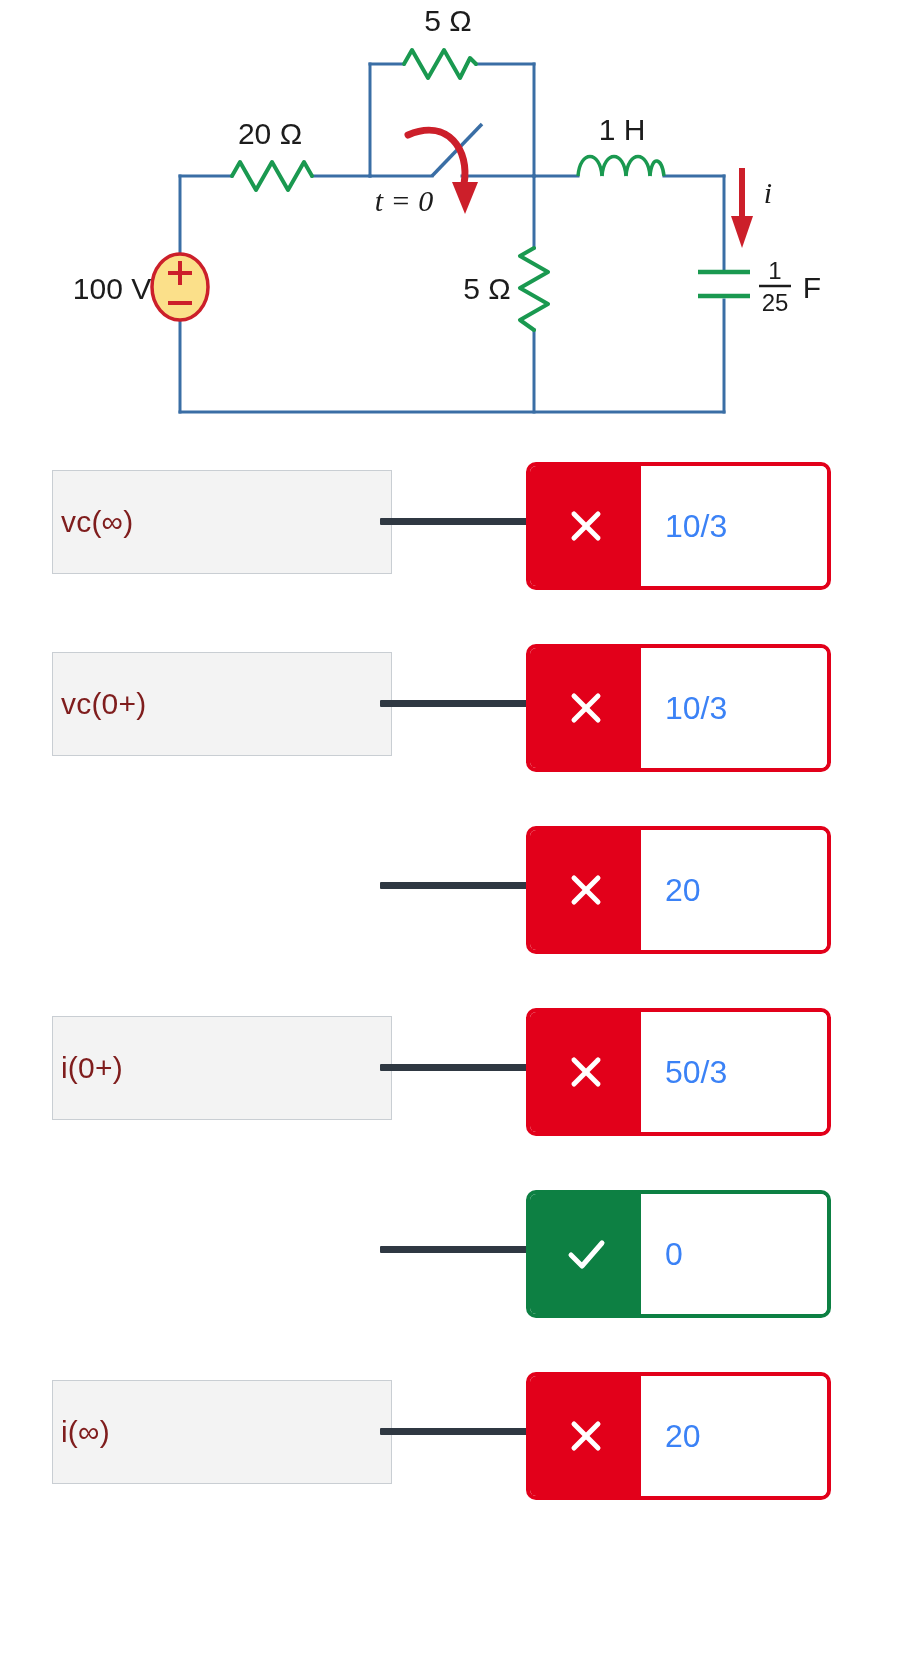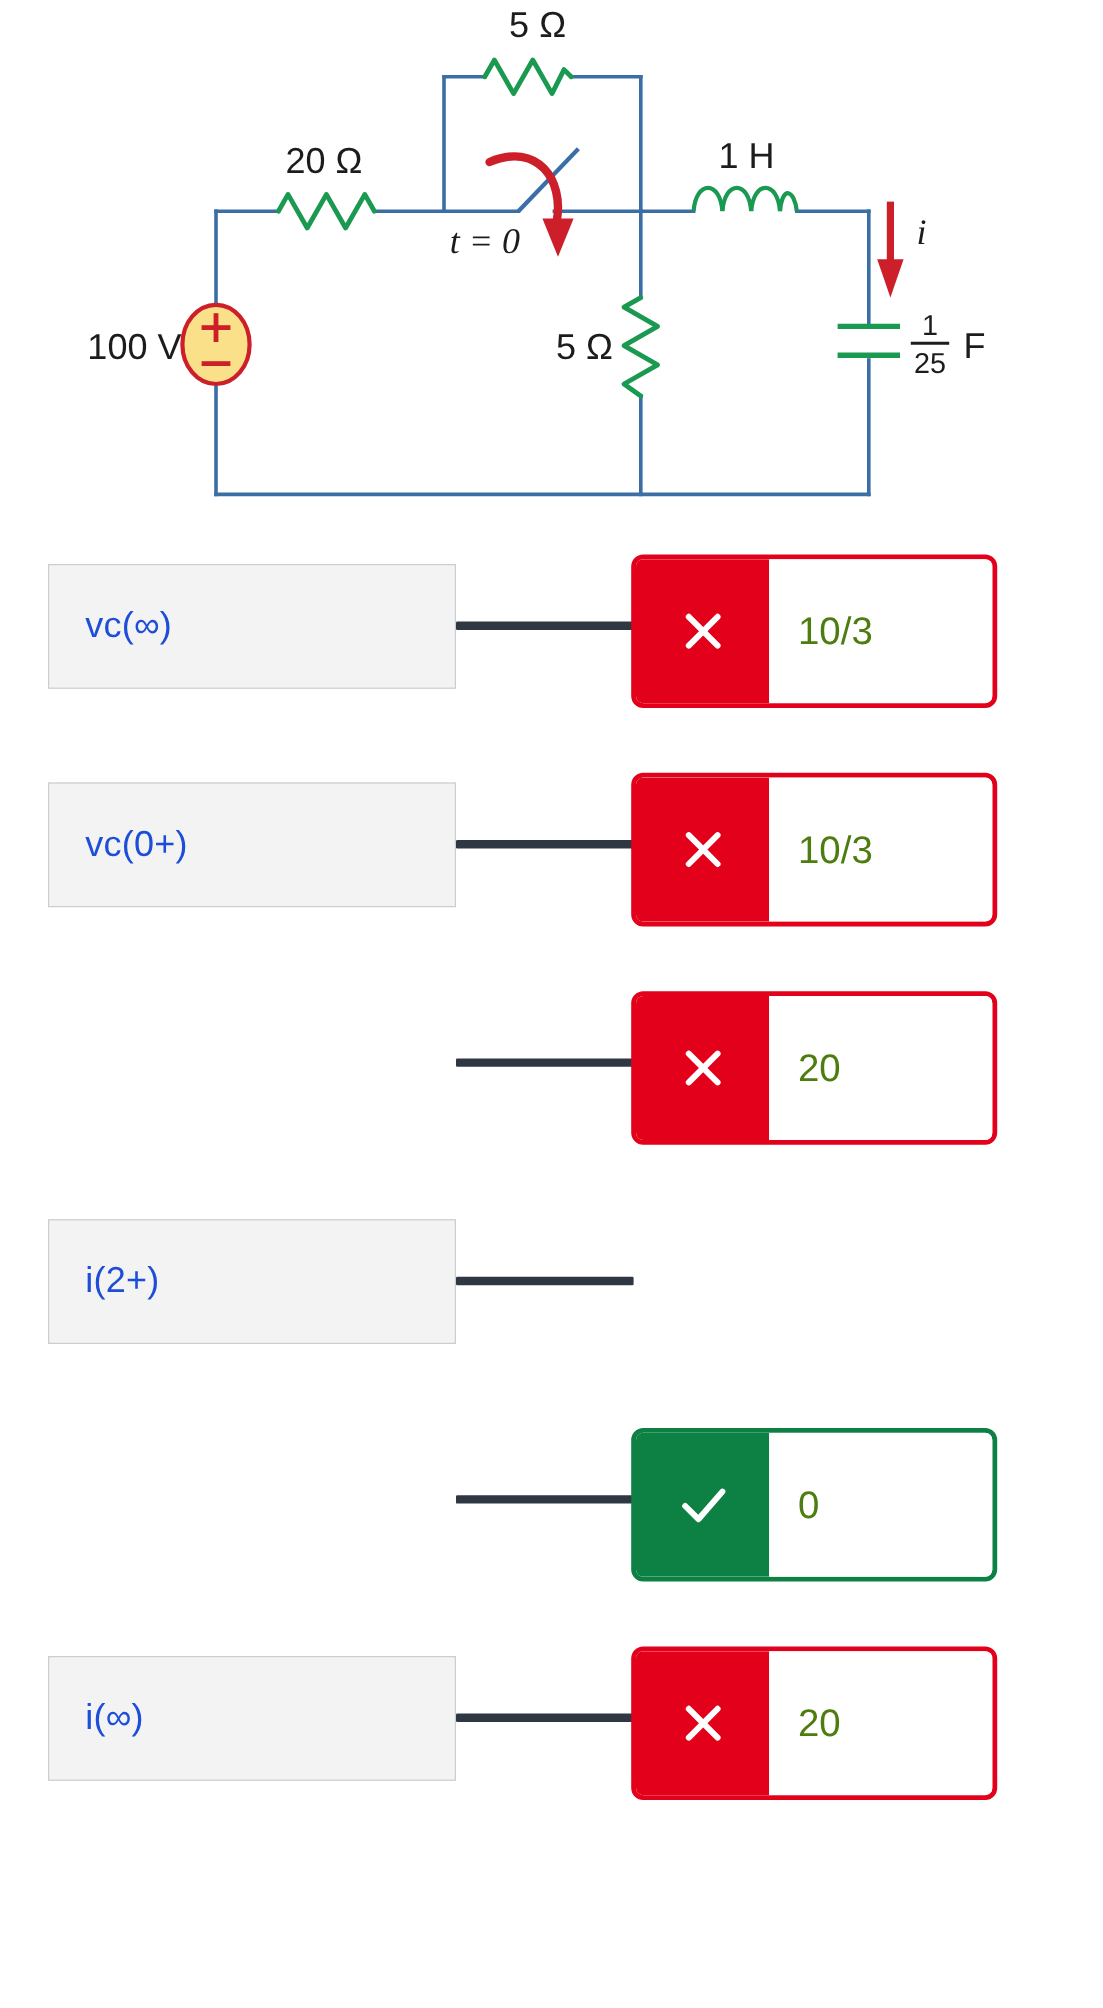--- a/index.html
+++ b/index.html
@@ -7,27 +7,27 @@
 
   
   #circuit-area{position:absolute;left:0;top:0;width:803px;height:440px;}
   #circuit-svg{display:block;}
 
   
   #rows{position:absolute;left:0;top:462px;width:919px;}
   .row{position:relative;height:120px;margin-bottom:62px;}
 
   .label-box{
-    position:absolute;left:40px;top:8px;
+    position:absolute;left:52px;top:8px;
     width:340px;height:104px;
     background:#f3f3f3;border:1px solid #c9ced3;
     box-sizing:border-box;
     display:flex;align-items:center;
-    padding-left:30px;
-    font-size:30px;color:#1d4ed8;
+    padding-left:8px;
+    font-size:30px;color:#7f1d1d;
     letter-spacing:.2px;
   }
 
   .connector{
     position:absolute;left:380px;top:56px;
     width:148px;height:7px;background:#2f3842;border-radius:1px;
   }
 
   .answer-box{
     position:absolute;left:526px;top:0px;
@@ -46,21 +46,21 @@
     display:flex;align-items:center;justify-content:center;
   }
   .answer-box.wrong  .status{background:#e2001a;}
   .answer-box.correct .status{background:#0d8043;}
 
   .status svg{display:block;}
 
   .value{
     flex:1;display:flex;align-items:center;
     padding-left:24px;
-    font-size:32px;color:#4d7c0f;
+    font-size:32px;color:#3b82f6;
     background:#ffffff;
   }
 </style>
 </head>
 <body>
 
 <div id="circuit-area">
   <svg id="circuit-svg" width="919" height="440" viewBox="0 0 919 440">
 
     <g stroke="#3a6ea5" stroke-width="3" fill="none" stroke-linecap="square">
@@ -204,22 +204,31 @@
         <svg width="46" height="46" viewBox="0 0 46 46">
           <line x1="11" y1="11" x2="35" y2="35" stroke="#ffffff" stroke-width="5" stroke-linecap="round"></line>
           <line x1="35" y1="11" x2="11" y2="35" stroke="#ffffff" stroke-width="5" stroke-linecap="round"></line>
         </svg>
       </div>
       <div class="value">20</div>
     </div>
   </div>
 
   <div class="row">
-    <div class="label-box">i(2+)</div>
-    <div class="connector"></div>
+    <div class="label-box">i(0+)</div>
+    <div class="connector"></div>
+    <div class="answer-box wrong">
+      <div class="status">
+        <svg width="46" height="46" viewBox="0 0 46 46">
+          <line x1="11" y1="11" x2="35" y2="35" stroke="#ffffff" stroke-width="5" stroke-linecap="round"></line>
+          <line x1="35" y1="11" x2="11" y2="35" stroke="#ffffff" stroke-width="5" stroke-linecap="round"></line>
+        </svg>
+      </div>
+      <div class="value">50/3</div>
+    </div>
   </div>
 
   <div class="row">
     <div class="connector"></div>
     <div class="answer-box correct">
       <div class="status">
         <svg width="52" height="52" viewBox="0 0 52 52">
           <polyline points="11,27 22,38 42,15" stroke="#ffffff" stroke-width="5" fill="none" stroke-linecap="round" stroke-linejoin="round"></polyline>
         </svg>
       </div>

